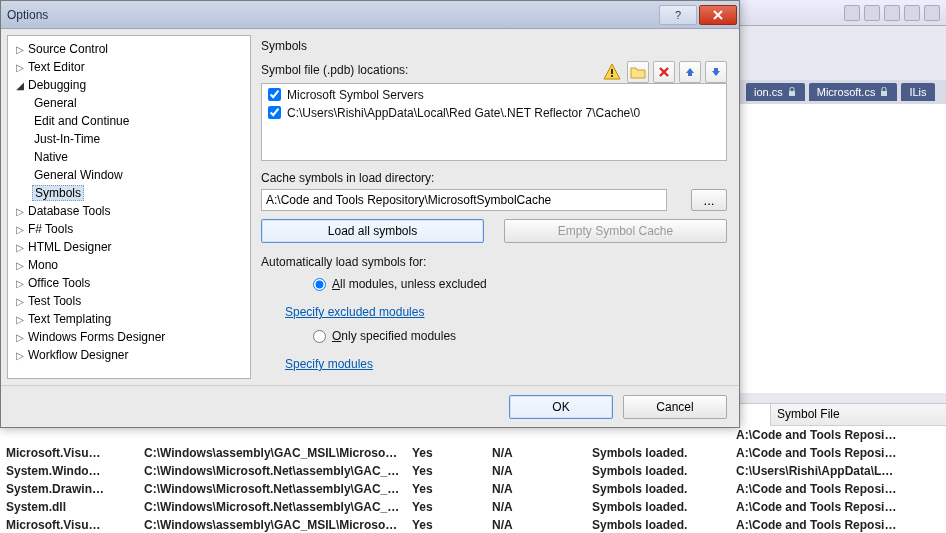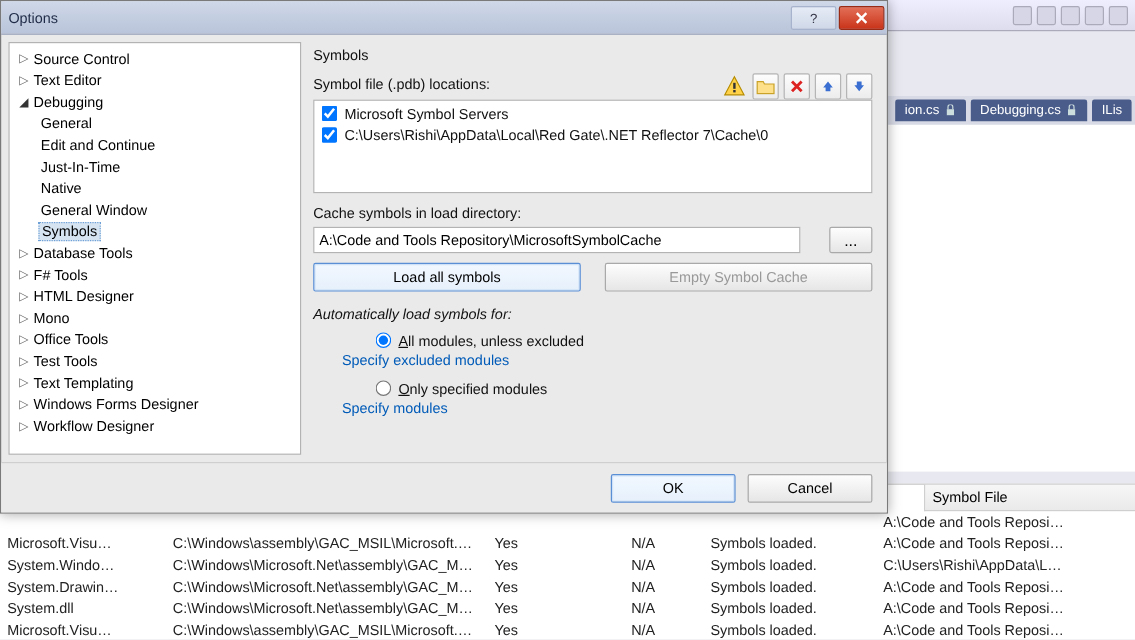--- a/index.html
+++ b/index.html
@@ -11,25 +11,25 @@
   .tiny-ico { width: 16px; height: 16px; background: #d6d6e6; border: 1px solid #aab; border-radius: 2px; }
   .ide-tabstrip { position: absolute; top: 80px; left: 740px; right: 0; height: 24px; background: #d8dbe6; display: flex; align-items: center; gap: 4px; padding-left: 6px; color: #fff; }
   .ide-tab { background: #4a5c8a; color: #fff; padding: 3px 8px; font-size: 11px; display: flex; align-items: center; gap: 4px; border-radius: 2px 2px 0 0; }
   .ide-tab .lock { width: 10px; height: 10px; }
   .ide-body { position: absolute; top: 104px; left: 740px; right: 0; bottom: 140px; background: #fff; }
 
   
   .mods { position: absolute; left: 0; right: 0; bottom: 0; height: 130px; background: #fff; border-top: 1px solid #c9c9c9; }
   .mods-hdr { position: absolute; right: 0; top: 0; width: 176px; height: 22px; background: linear-gradient(#f6f6f6,#eaeaea); border-bottom: 1px solid #cfcfcf; border-left: 1px solid #cfcfcf; padding: 3px 6px; font-size: 12px; }
   .mods-row { display: flex; height: 18px; align-items: center; font-size: 12px; color: #222; }
-  .mods-row > div { padding: 0 6px; white-space: nowrap; overflow: hidden; text-overflow: ellipsis; }
+  .mods-row > div { padding: 0 6px; white-space: nowrap; overflow: hidden; text-overflow: ellipsis; font-weight: bold; }
   .c-name { width: 138px; }
   .c-path { width: 268px; }
   .c-uc   { width: 80px; text-align: left; }
-  .c-opt  { width: 100px; text-align: center; }
+  .c-opt  { width: 100px; }
   .c-stat { width: 144px; }
   .c-sym  { width: 176px; }
   .mods-rows { position: absolute; top: 22px; left: 0; right: 0; }
 
   
   .dlg { position: absolute; left: 0; top: 0; width: 740px; height: 428px; background: #eaeaea; border: 1px solid #7a7a7a; box-shadow: 0 0 10px rgba(0,0,0,.35); }
   .titlebar { height: 28px; background: linear-gradient(#cfd8e8,#b9c4da); display: flex; align-items: center; border-bottom: 1px solid #9aa4bc; }
   .titlebar .title { flex: 1; color: #1f2b46; font-size: 12px; }
   .winbtns { display: flex; margin-right: 2px; }
   .winbtn { width: 38px; height: 20px; display: flex; align-items: center; justify-content: center; margin-left: 2px; border-radius: 2px; }
@@ -60,22 +60,22 @@
   .field-row { display: flex; align-items: center; gap: 24px; margin-top: 4px; }
   .txt { flex: 1; height: 22px; border: 1px solid #b3b3b3; background: #fff; padding: 2px 4px; font-size: 12px; }
   .btn-small { width: 36px; height: 22px; border: 1px solid #a9a9a9; background: linear-gradient(#fdfdfd,#e6e6e6); border-radius: 2px; }
 
   .btn { height: 24px; border: 1px solid #a9a9a9; background: linear-gradient(#fdfdfd,#e6e6e6); border-radius: 2px; padding: 0 12px; font-size: 12px; }
   .btn.focus { border: 1px solid #5a8fd6; box-shadow: inset 0 0 0 1px #cfe2f8; background: linear-gradient(#f2f8ff,#e6f0fb); }
   .btn[disabled] { color: #999; }
   .btn-row { display: flex; gap: 20px; margin-top: 8px; }
   .btn-row .btn { flex: 1; }
 
-  .radio-row { display: flex; align-items: flex-start; gap: 6px; margin-top: 8px; margin-left: 6px; padding-left: 46px; }
-  .link { color: #005bb8; cursor: pointer; margin-left: 24px; margin-top: 2px; display: inline-block; }
+  .radio-row { display: flex; align-items: flex-end; gap: 6px; margin-top: 8px; margin-left: 6px; padding-left: 46px; }
+  .link { color: #005bb8; text-decoration: underline; cursor: pointer; margin-left: 24px; margin-top: 14px; display: inline-block; }
 
   .dlg-footer { height: 42px; border-top: 1px solid #cfcfcf; display: flex; align-items: center; justify-content: flex-end; padding-right: 12px; gap: 10px; background: #eaeaea; }
   .dlg-footer .btn { width: 104px; }
 </style>
 </head>
 <body>
 
 <div class="ide">
   <div class="ide-toolbar">
     <span class="tiny-ico"></span>
@@ -86,21 +86,21 @@
   </div>
   <div class="ide-tabstrip">
     <div class="ide-tab">
       <span>ion.cs</span>
       <svg class="lock" viewBox="0 0 10 10">
           <rect x="2" y="4" width="6" height="5" fill="#cdd"></rect>
           <path d="M3 4 V2 a2 2 0 0 1 4 0 V4" fill="none" stroke="#cdd" stroke-width="1"></path>
         </svg>
     </div>
     <div class="ide-tab">
-      <span>Debugging.cs</span>
+      <span>Microsoft.cs</span>
       <svg class="lock" viewBox="0 0 10 10">
           <rect x="2" y="4" width="6" height="5" fill="#cdd"></rect>
           <path d="M3 4 V2 a2 2 0 0 1 4 0 V4" fill="none" stroke="#cdd" stroke-width="1"></path>
         </svg>
     </div>
     <div class="ide-tab">
       <span>ILis</span>
     </div>
   </div>
   <div class="ide-body"></div>
@@ -296,21 +296,21 @@
       <div class="field-row">
         <input class="txt" value="A:\Code and Tools Repository\MicrosoftSymbolCache" style="">
         <button class="btn-small">...</button>
       </div>
 
       <div class="btn-row">
         <button class="btn focus">Load all symbols</button>
         <button class="btn" disabled="">Empty Symbol Cache</button>
       </div>
 
-      <div class="row-label" style="margin-top:12px;font-style:italic;">Automatically load symbols for:</div>
+      <div class="row-label" style="margin-top:12px;">Automatically load symbols for:</div>
 
       <div class="radio-row">
         <input type="radio" name="autoload" checked="" style="">
         <span><span style="text-decoration:underline;">A</span><span>ll modules, unless excluded</span></span>
       </div>
       <a class="link">Specify excluded modules</a>
 
       <div class="radio-row" style="margin-top:10px;">
         <input type="radio" name="autoload" style="">
         <span><span style="text-decoration:underline;">O</span><span>nly specified modules</span></span>

